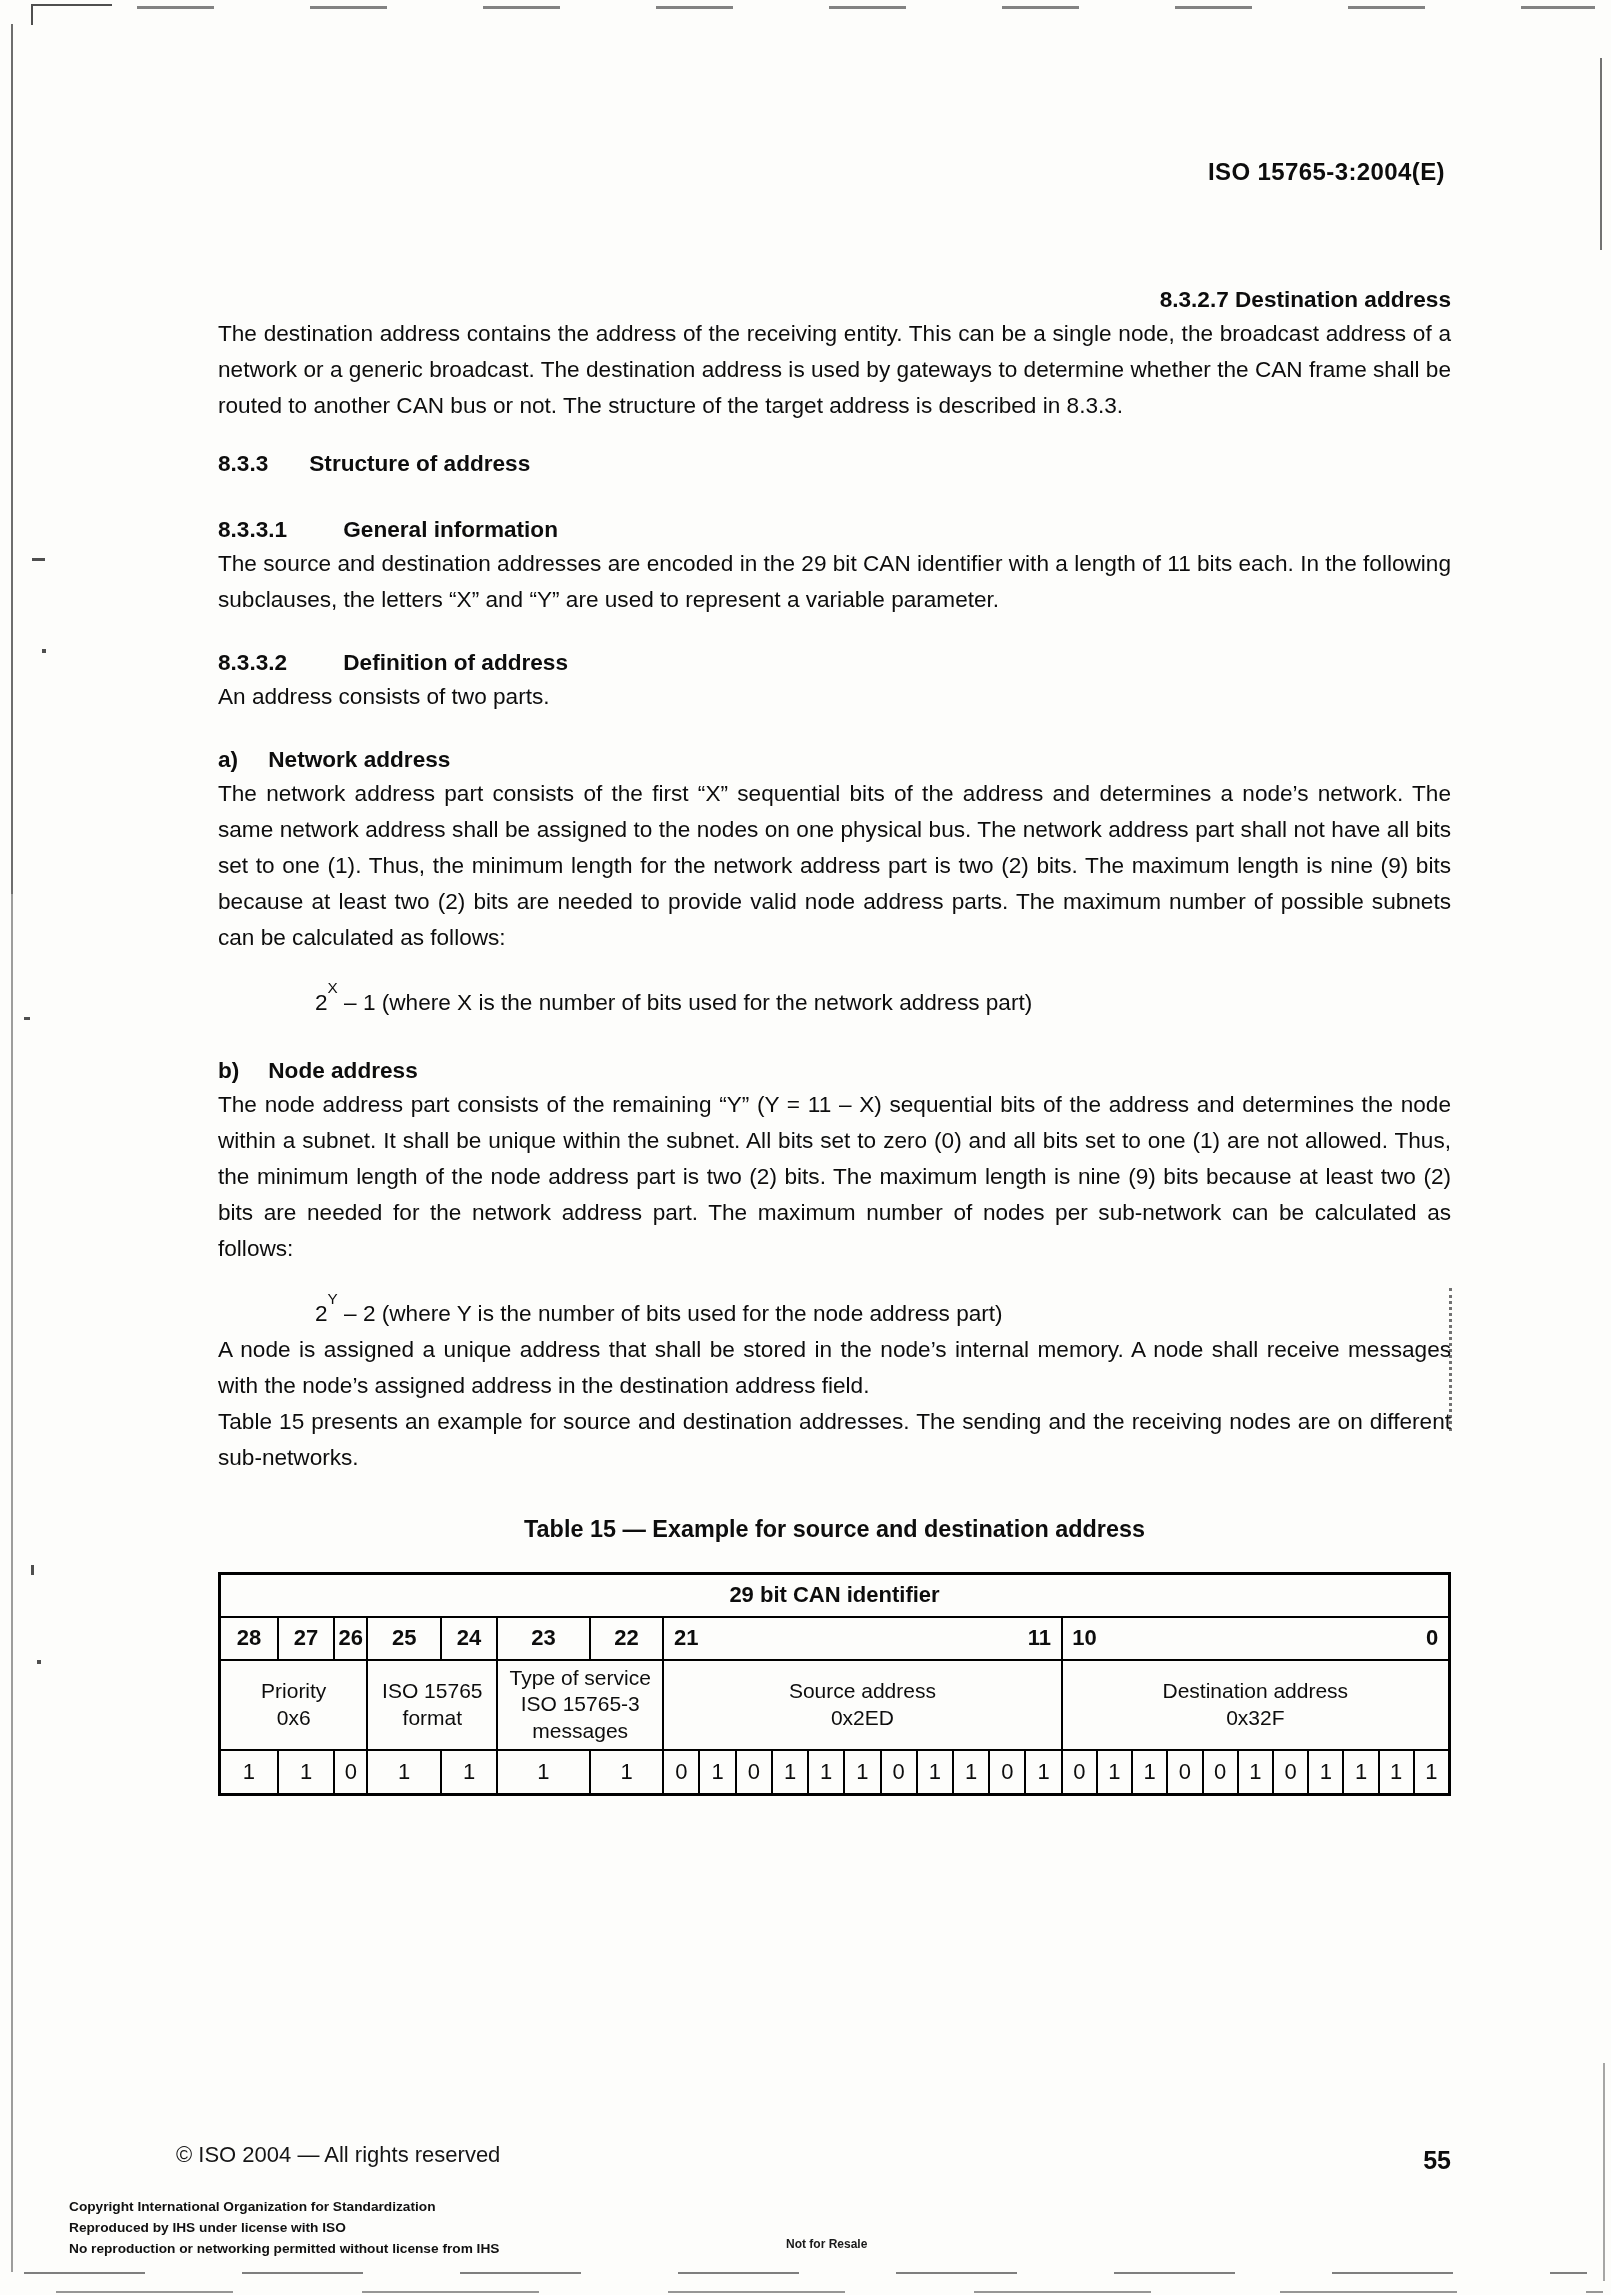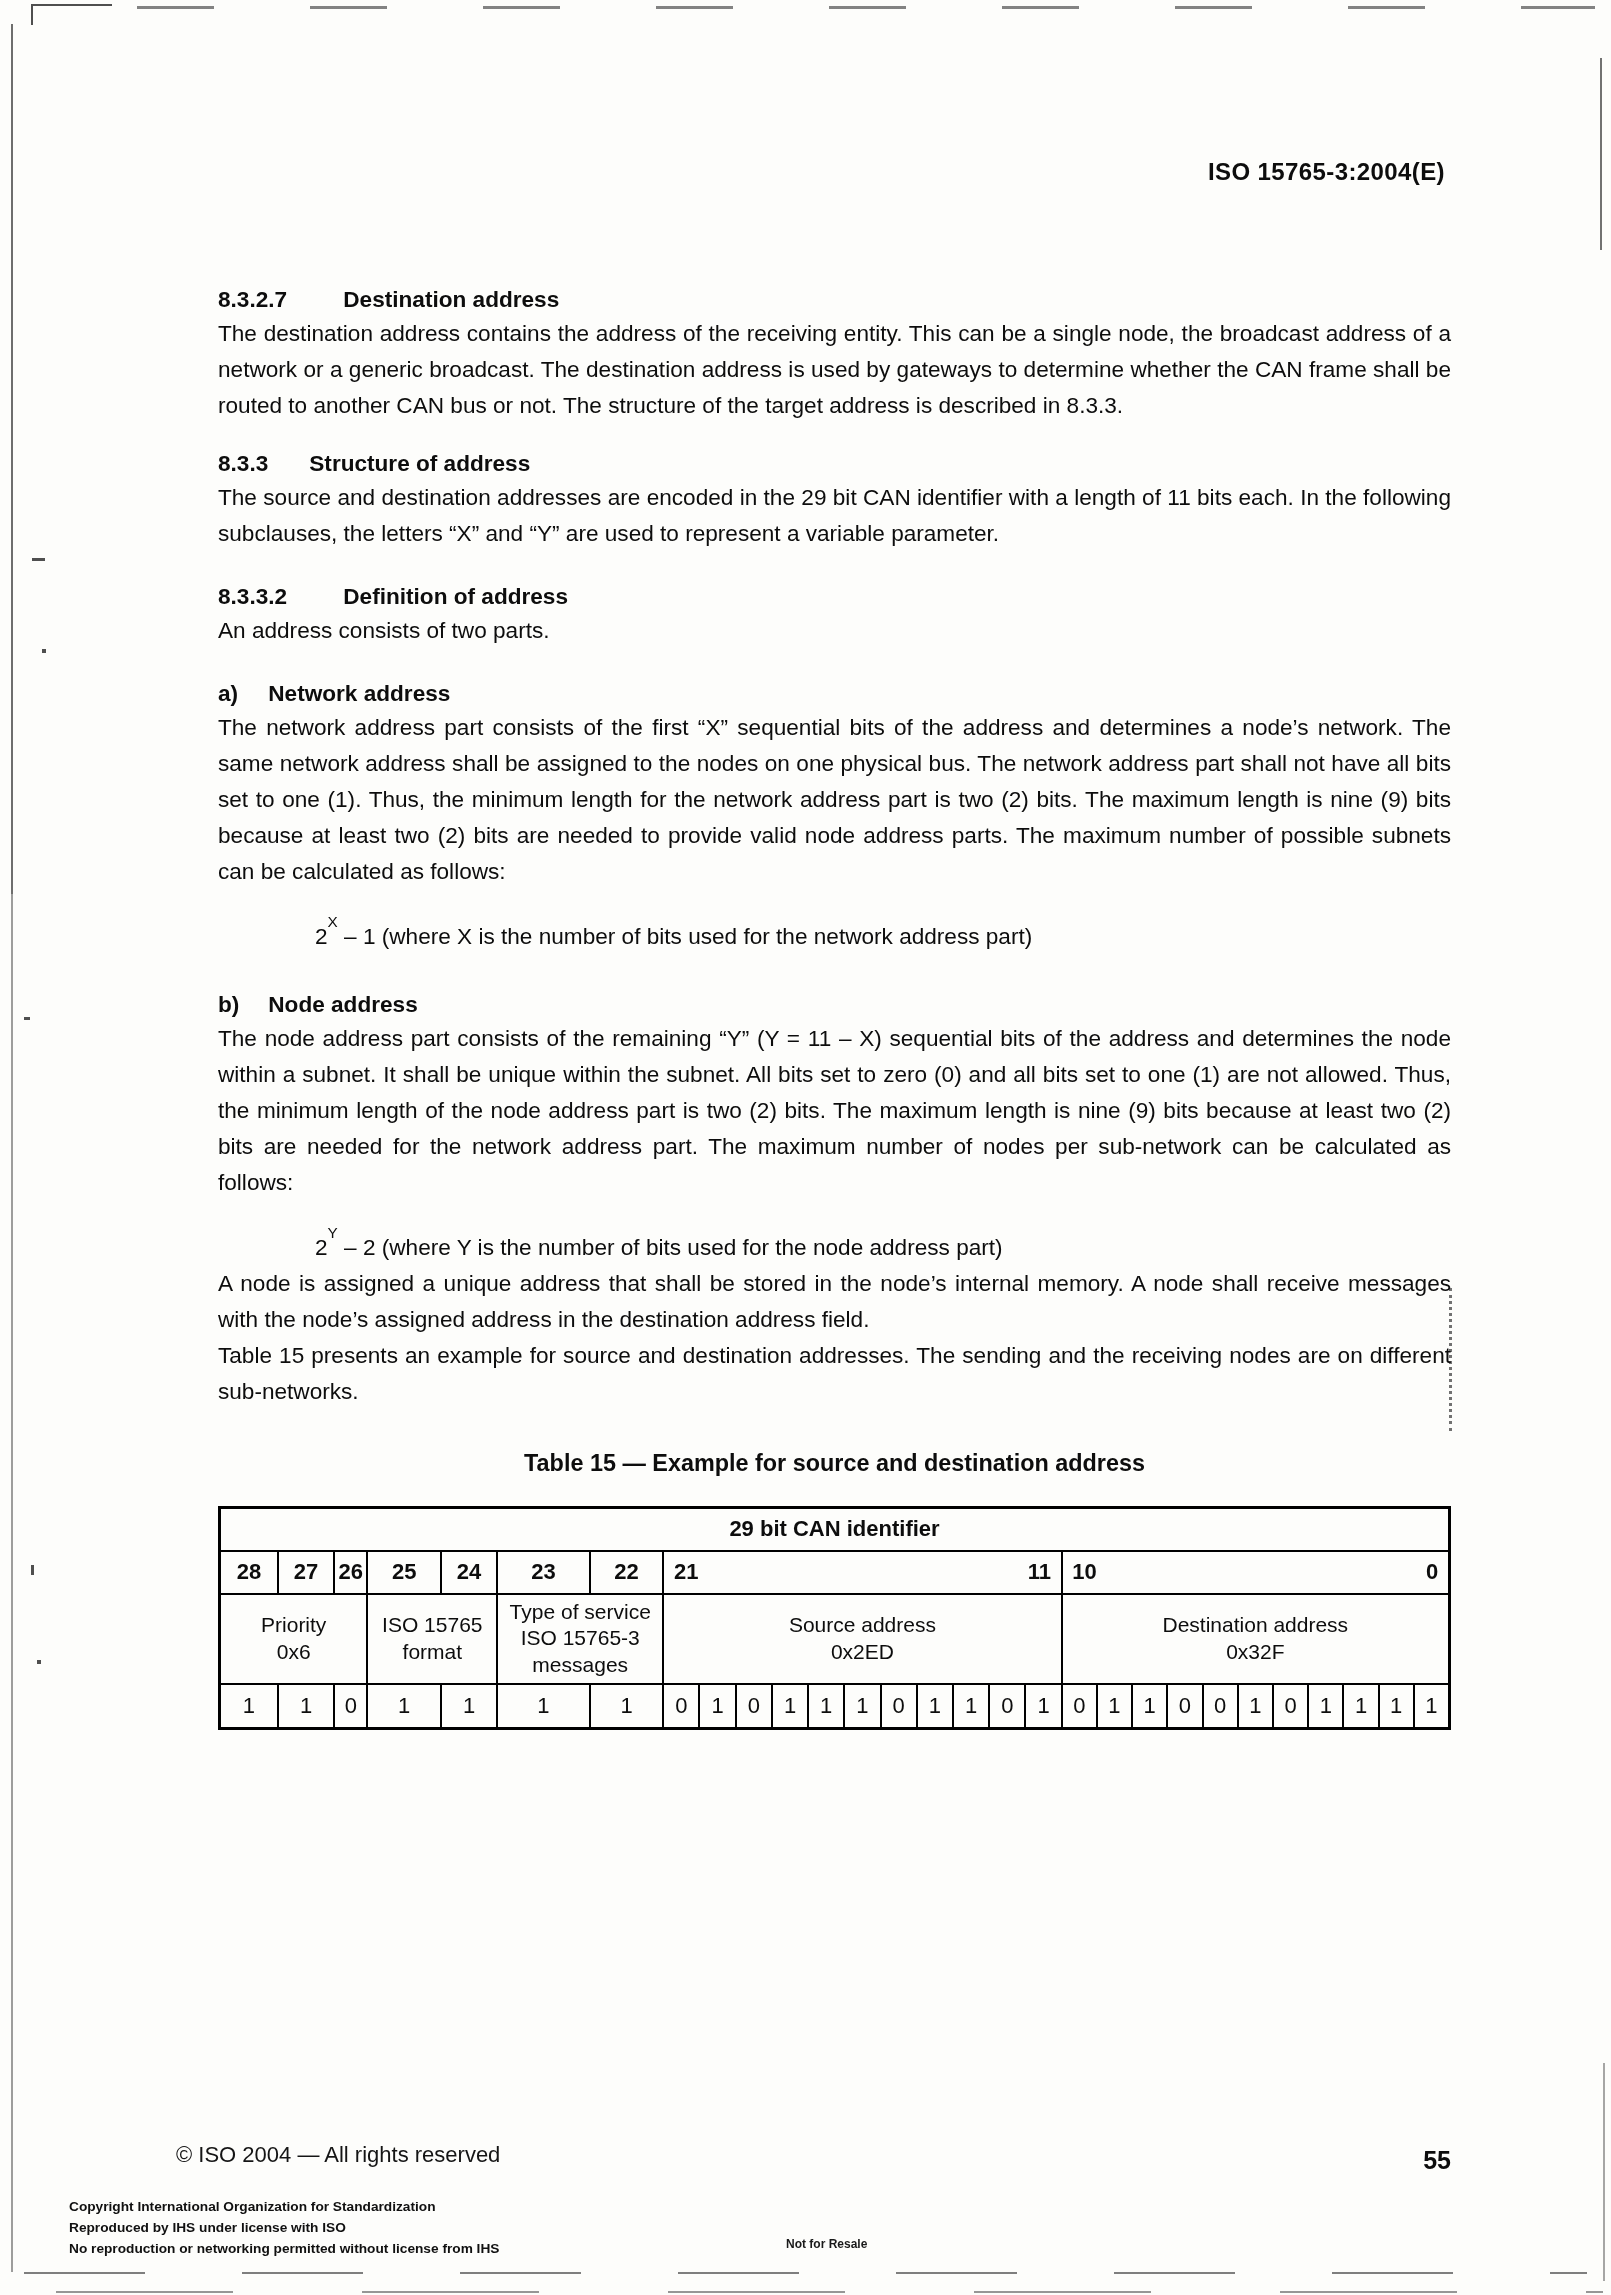--- a/index.html
+++ b/index.html
@@ -25,21 +25,21 @@
   .content { position: absolute; top: 0; left: 218px; width: 1233px; }
 
   .h { font-size: 22.6px; font-weight: bold; line-height: 32px; margin: 0; }
   .hnum { display: inline-block; min-width: 119px; }
   .hnum3 { min-width: 85px; }
 
   p.bodytxt {
     font-size: 22.6px; line-height: 36px; text-align: justify;
     margin: 0;
   }
-  .mt-h1   { margin-top: 284px; }
+  .mt-h1   { margin-top: 284px; text-align: right; }
   .mt-p1   { margin-top: 26px; }
   .mt-h833 { margin-top: 24px; }
   .mt-h8331{ margin-top: 34px; }
   .mt-p2   { margin-top: 26px; }
   .mt-h8332{ margin-top: 29px; }
   .mt-p3   { margin-top: 26px; }
   .mt-lia  { margin-top: 29px; }
   .mt-apar { margin-top: 26.6px; }
   .mt-fa   { margin-top: 29px; }
   .mt-lib  { margin-top: 34px; }
@@ -135,20 +135,24 @@
       <span class="hnum">8.3.2.7</span>
       <span>Destination address</span>
     </h2>
     <p class="bodytxt mt-p1">The destination address contains the address of the receiving entity. This can be a single node, the broadcast address of a network or a generic broadcast. The destination address is used by gateways to determine whether the CAN frame shall be routed to another CAN bus or not. The structure of the target address is described in 8.3.3.</p>
 
     <h2 class="h mt-h833">
       <span class="hnum hnum3">8.3.3</span>
       <span>Structure of address</span>
     </h2>
 
+    <h2 class="h mt-h8331">
+      <span class="hnum">8.3.3.1</span>
+      <span>General information</span>
+    </h2>
     <p class="bodytxt mt-p2">The source and destination addresses are encoded in the 29 bit CAN identifier with a length of 11 bits each. In the following subclauses, the letters “X” and “Y” are used to represent a variable parameter.</p>
 
     <h2 class="h mt-h8332">
       <span class="hnum">8.3.3.2</span>
       <span>Definition of address</span>
     </h2>
     <p class="bodytxt mt-p3">An address consists of two parts.</p>
 
     <div class="li-head mt-lia">
       <span class="li-label">a)</span>

